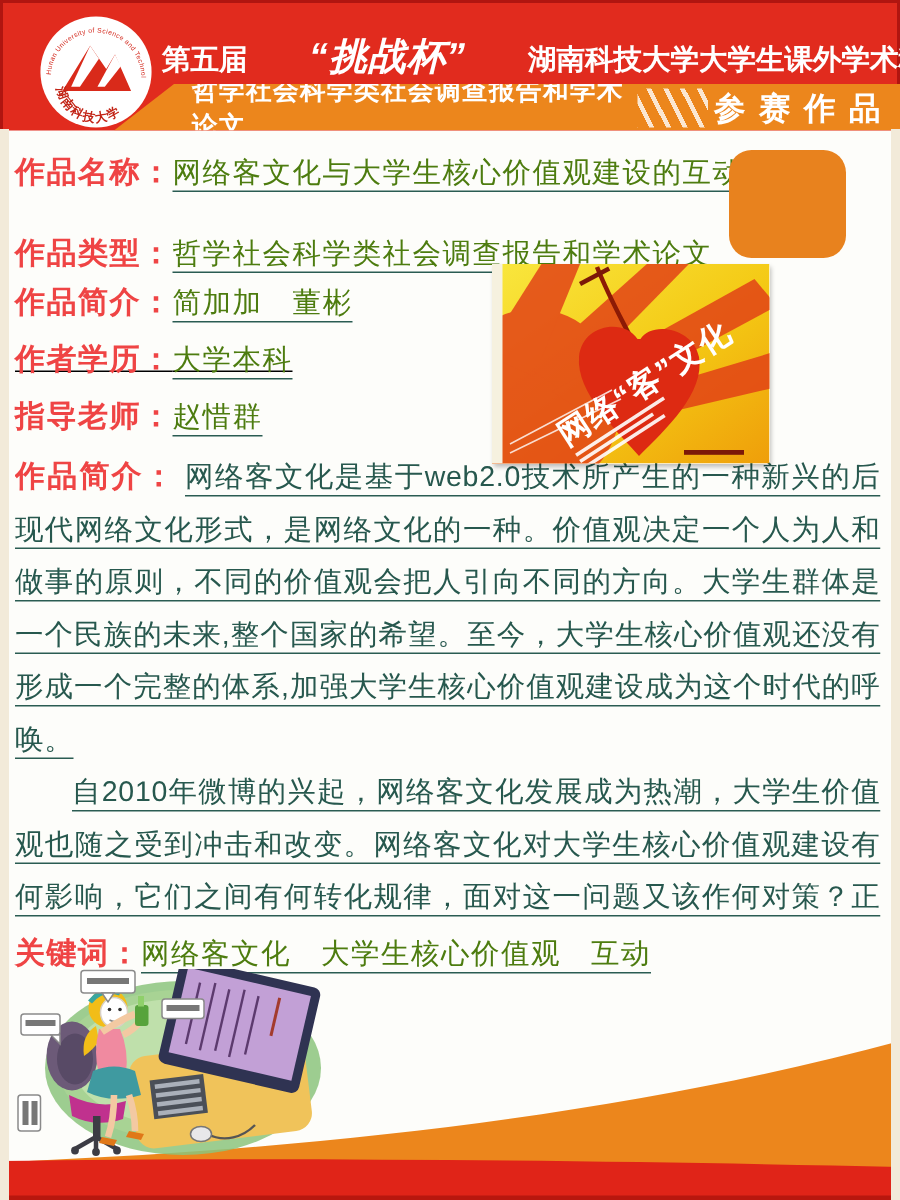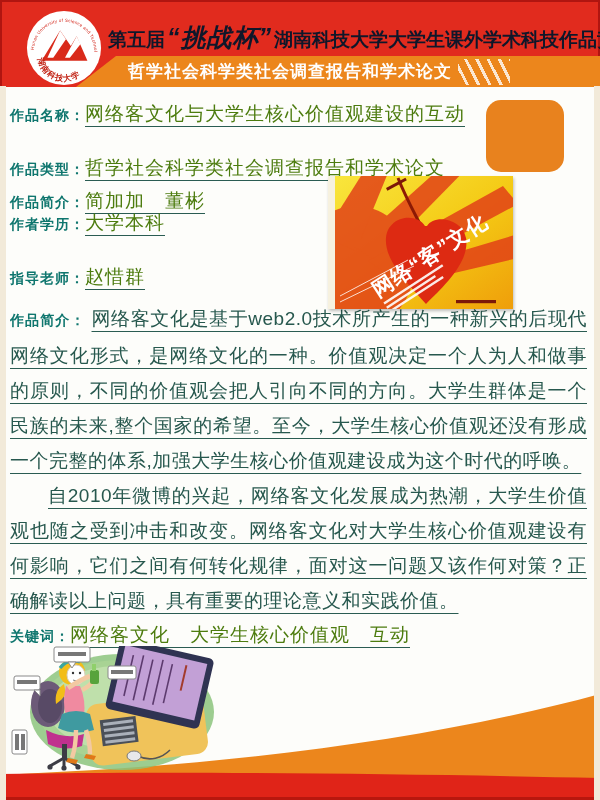--- a/index.html
+++ b/index.html
@@ -8,39 +8,39 @@
     background:#fdfdfa;
     font-family:"Liberation Sans","DejaVu Sans",sans-serif;
   }
   .page-border{position:absolute;top:86px;bottom:0;width:6px;background:#f2ead9;z-index:40;}
   .page-border.left{left:0;}
   .page-border.right{right:0;}
 
   
   .header{position:absolute;top:0;left:0;right:0;height:87px;background:#e12b1e;z-index:10;
           box-shadow:inset 0 2px 0 #b01510, inset 2px 0 0 #b01510, inset -2px 0 0 #b01510;}
-  .header-title{position:absolute;top:21px;left:108px;width:482px;color:#0f172a;font-weight:bold;
-                font-size:19px;white-space:nowrap;display:flex;align-items:baseline;}
+  .header-title{position:absolute;top:21px;left:108px;width:482px;color:#ffffff;font-weight:bold;
+                font-size:19px;white-space:nowrap;display:flex;align-items:baseline;gap:39px;}
   .header-title .cup{font-family:Liberation Sans, sans-serif;font-style:italic;
                      font-size:25px;margin:0 2px;letter-spacing:1px;}
   .band-orange{position:absolute;top:56px;left:76px;right:0;height:31px;background:#ec861c;
                clip-path:polygon(40px 0,100% 0,100% 100%,0 100%);
                display:flex;align-items:center;}
   .band-category{color:#fff;font-weight:bold;font-size:17px;margin-left:52px;letter-spacing:1px;}
   .band-stripes{width:52px;height:26px;margin:0 4px 0 6px;
                 background:repeating-linear-gradient(63deg,transparent 0 7px,rgba(255,255,255,.8) 7px 10px);}
   .band-entry{color:#fff;font-weight:bold;font-size:21px;letter-spacing:9px;margin-right:4px;white-space:nowrap;}
   .logo{position:absolute;left:25px;top:9px;width:78px;height:78px;}
 
   
   .frow{position:absolute;left:10px;white-space:nowrap;z-index:5;}
-  .flabel{color:#0f766e;font-weight:bold;font-size:14px;letter-spacing:1px;}
+  .flabel{color:#ef4444;font-weight:bold;font-size:20px;letter-spacing:1px;}
   .fvalue{color:#4d7c0f;font-size:19px;letter-spacing:1px;
           text-decoration:underline;text-decoration-color:#2a5c52;text-underline-offset:6px;}
-  .r1{top:101px;} .r2{top:143px;margin-top:12px;} .r3{top:188px;} .r4{top:210px;} .r5{top:264px;}
+  .r1{top:101px;} .r2{top:143px;margin-top:12px;} .r3{top:188px;} .r4{top:226px;text-decoration:underline;} .r5{top:264px;}
 
   .intro-box{position:absolute;top:301px;left:10px;right:13px;height:318px;overflow:hidden;z-index:5;}
   .intro{margin:0;font-size:19px;line-height:35px;color:#27584e;text-align:justify;letter-spacing:.5px;}
   .intro .flabel{margin-right:6px;}
   .intro.indent{text-indent:2em;}
   .u{text-decoration:underline;text-decoration-color:#2a5c52;text-underline-offset:6px;}
 
   .kw-row{top:622px;z-index:5;}
 
   
@@ -76,20 +76,21 @@
 
   <div class="header-title">
     <span>第五届</span>
       <span class="cup">“挑战杯”</span>
       <span>湖南科技大学大学生课外学术科技作品竞赛</span>
   </div>
 
   <div class="band-orange">
     <span class="band-category">哲学社会科学类社会调查报告和学术论文</span>
     <span class="band-stripes"></span>
+    <span class="band-entry">参赛作品</span>
   </div>
 </div>
 
 <div class="frow r1">
   <span class="flabel">作品名称：</span><span class="fvalue">网络客文化与大学生核心价值观建设的互动</span>
 </div>
 <div class="frow r2">
   <span class="flabel">作品类型：</span><span class="fvalue">哲学社会科学类社会调查报告和学术论文</span>
 </div>
 <div class="frow r3">

